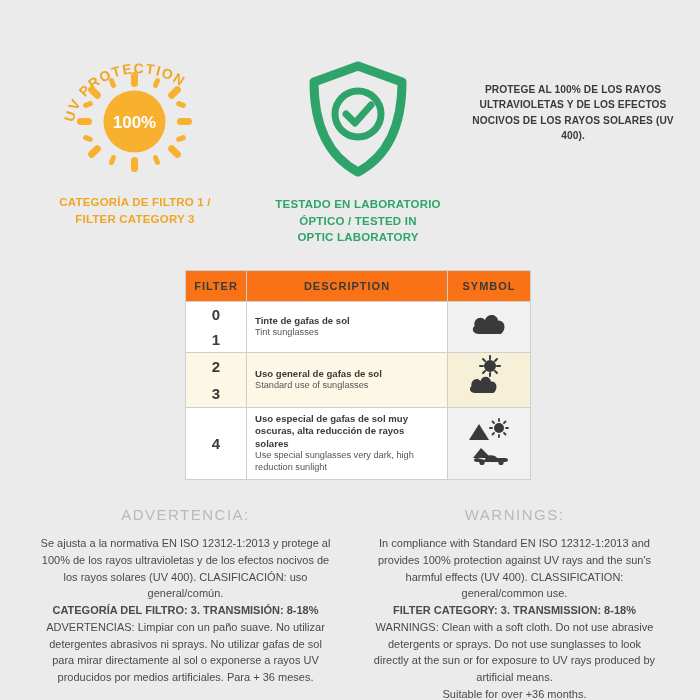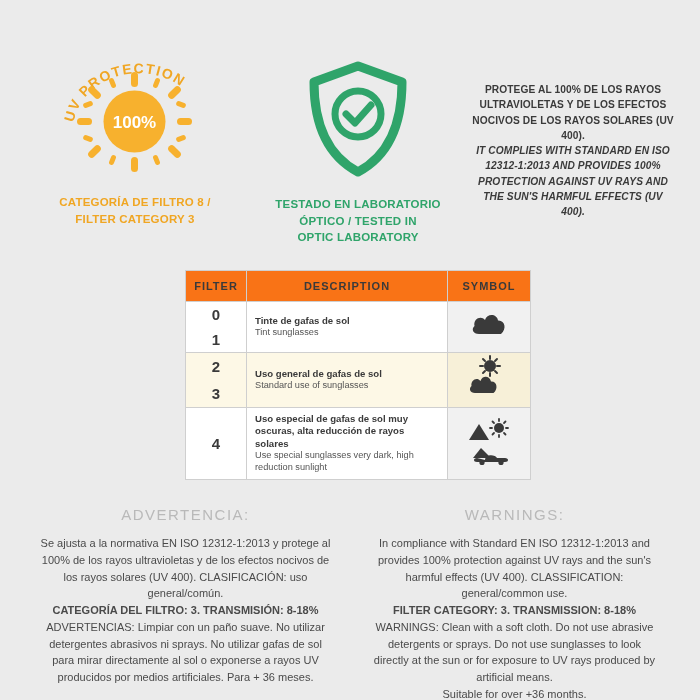--- a/index.html
+++ b/index.html
@@ -224,21 +224,21 @@
             <rect x="18" y="70" width="10" height="5" rx="2.5" transform="rotate(22 23 72.5)"></rect>
             <rect x="111" y="70" width="10" height="5" rx="2.5" transform="rotate(-22 116 72.5)"></rect>
             <rect x="45" y="89" width="5" height="10" rx="2.5" transform="rotate(22 47.5 94)"></rect>
             <rect x="89" y="89" width="5" height="10" rx="2.5" transform="rotate(-22 91.5 94)"></rect>
           </g>
           <circle cx="69.5" cy="55.5" r="31" fill="#f7b12e"></circle>
           <text x="69.5" y="62" text-anchor="middle" font-family="Liberation Sans, sans-serif" font-size="17" font-weight="bold" fill="#ffffff">100%</text>
         </svg>
       </div>
       <div class="caption orange">
-        <div class="line1">CATEGORÍA DE FILTRO 8 /</div>
+        <div class="line1">CATEGORÍA DE FILTRO 1 /</div>
         <div class="line2">FILTER CATEGORY 3</div>
       </div>
     </div>
 
     <div class="col col-lab">
       <div class="shield-wrap">
         <svg width="108" height="120" viewBox="0 0 108 120">
           <path d="M54 6 L98 22 C98 66 84 96 54 112 C24 96 10 66 10 22 Z" fill="none" stroke="#2fa46a" stroke-width="9" stroke-linejoin="round"></path>
           <circle cx="54" cy="54" r="23" fill="none" stroke="#2fa46a" stroke-width="7"></circle>
           <path d="M42 54 L51 63 L67 45" fill="none" stroke="#2fa46a" stroke-width="7" stroke-linecap="round" stroke-linejoin="round"></path>
@@ -247,21 +247,20 @@
       <div class="caption green">
         <div class="line1">TESTADO EN LABORATORIO</div>
         <div class="line1">ÓPTICO / TESTED IN</div>
         <div class="line2">OPTIC LABORATORY</div>
       </div>
     </div>
 
     <div class="col col-text">
       <div class="top-paragraph">
         <span class="es">PROTEGE AL 100% DE LOS RAYOS ULTRAVIOLETAS Y DE LOS EFECTOS NOCIVOS DE LOS RAYOS SOLARES (UV 400).</span>
-        <span class="en">IT COMPLIES WITH STANDARD EN ISO 12312-1:2013 AND PROVIDES 100% PROTECTION AGAINST UV RAYS AND THE SUN'S HARMFUL EFFECTS (UV 400).</span>
       </div>
     </div>
   </div>
 
   <div class="table-wrap">
     <table class="filters">
       <thead>
         <tr>
           <th class="c-filter">FILTER</th>
           <th class="c-desc">DESCRIPTION</th>

